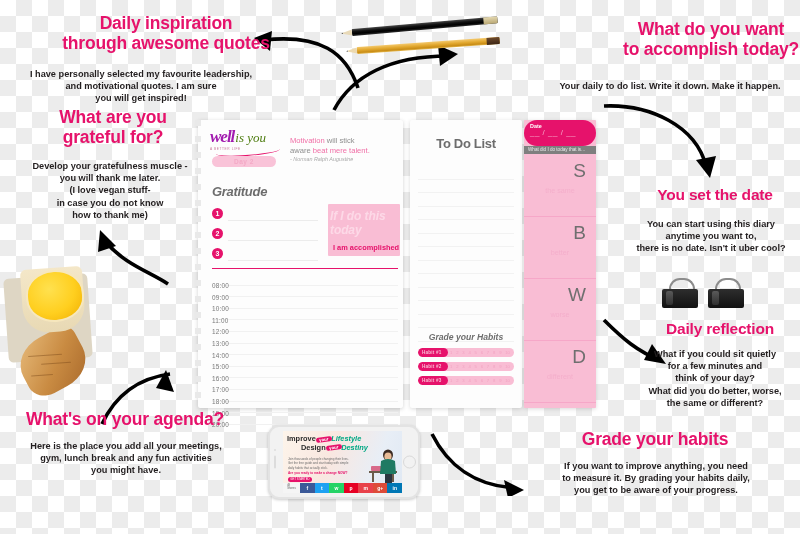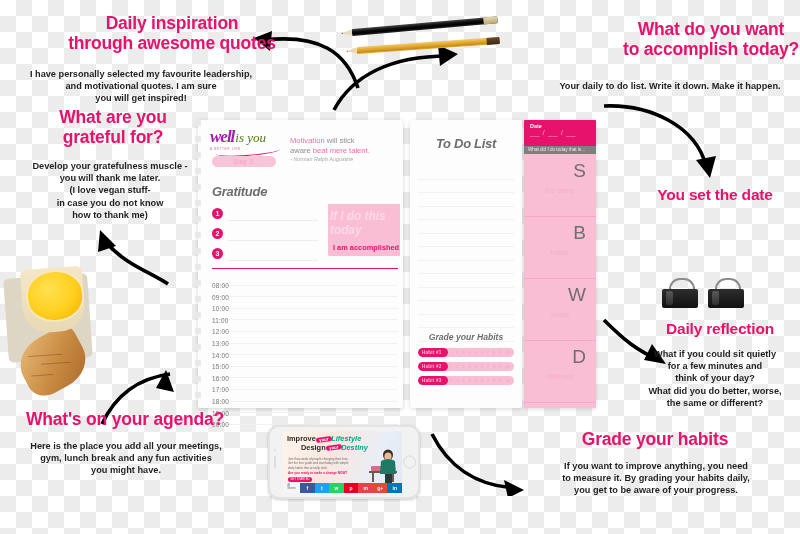--- a/index.html
+++ b/index.html
@@ -33,21 +33,21 @@
   }
   .body-txt{
     color:#231f20;
     font-weight:bold;
     font-size:9.2px;
     line-height:1.33;
     text-align:center;
   }
 
   
-  #hd-inspiration{left:52px;top:14px;width:240px;font-size:17.5px;}
+  #hd-inspiration{left:46px;top:14px;width:240px;font-size:17.5px;}
   #tx-inspiration{left:10px;top:68px;width:262px;}
   #hd-grateful{left:28px;top:108px;width:170px;font-size:17.5px;}
   #tx-grateful{left:10px;top:160px;width:200px;}
   #hd-accomplish{left:560px;top:20px;width:230px;font-size:17.5px;padding-left:36px;}
   #tx-accomplish{left:540px;top:80px;width:260px;}
   #hd-setdate{left:630px;top:186px;width:170px;font-size:15.5px;}
   #tx-setdate{left:622px;top:218px;width:178px;}
   #hd-reflection{left:640px;top:320px;width:160px;font-size:15.5px;}
   #tx-reflection{left:630px;top:348px;width:170px;}
   #hd-agenda{left:10px;top:410px;width:230px;font-size:17.5px;}
@@ -112,21 +112,21 @@
   .hour-row{height:10.6px;position:relative;border-bottom:.7px solid #f1f1f1;}
   .hour-lbl{font-size:6.4px;color:#7a7a7a;line-height:10.6px;letter-spacing:.2px;}
 
   
   #page-todo{
     left:410px;top:120px;width:112px;height:288px;
     background:#fdfdfd;box-shadow:0 1px 4px rgba(0,0,0,.15);border-radius:2px;
   }
   .todo-title{
     position:absolute;left:0;top:16px;width:100%;text-align:center;
-    font-size:13px;font-weight:bold;font-style:italic;color:#6d6d6d;letter-spacing:-.3px;
+    font-size:13px;font-weight:bold;color:#6d6d6d;letter-spacing:-.3px;
   }
   .todo-lines{position:absolute;left:8px;top:46px;width:96px;}
   .todo-line{height:12.5px;border-bottom:.7px solid #f2f2f2;}
   .habits-title{
     position:absolute;left:0;top:212px;width:100%;text-align:center;
     font-size:8.6px;font-weight:bold;font-style:italic;color:#6d6d6d;
   }
   .habit-bar{
     position:absolute;left:8px;width:96px;height:9px;border-radius:5px;
     background:#f9bdd4;overflow:hidden;
@@ -140,21 +140,21 @@
   .habit-ticks{position:absolute;left:32px;top:0;right:4px;height:100%;
     display:flex;justify-content:space-between;align-items:center;}
   .habit-ticks span{font-size:4.2px;color:#f2a3c2;}
 
   
   #col-pink{
     left:524px;top:120px;width:72px;height:288px;
     background:#f9bdd4;box-shadow:0 1px 4px rgba(0,0,0,.15);
     border-radius:1px;overflow:hidden;
   }
-  .date-head{position:absolute;left:0;top:0;width:100%;height:26px;background:#e6126b;}
+  .date-head{position:absolute;left:0;top:0;width:100%;height:26px;background:#e6126b;border-radius:13px;}
   .date-lbl{font-size:5.4px;color:#fff;font-weight:bold;padding:3px 0 0 6px;}
   .date-slots{color:#f6a7c8;font-size:8px;letter-spacing:.5px;padding-left:6px;line-height:1;}
   .gray-bar{position:absolute;left:0;top:26px;width:100%;height:8px;background:#7f7f7f;}
   .gray-bar span{font-size:4.6px;color:#e9e9e9;padding-left:4px;line-height:8px;display:block;}
   .refl-cell{position:absolute;left:0;width:100%;height:60px;border-bottom:.9px solid #f6a7c8;}
   .refl-letter{position:absolute;right:10px;top:4px;font-size:19px;color:#6f6f6f;font-weight:normal;}
   .refl-word{position:absolute;left:0;width:100%;text-align:center;top:30px;
     font-size:7.2px;color:#f4aecb;}
 
   
@@ -494,20 +494,21 @@
   <div class="abs pink-head" id="hd-inspiration">Daily inspiration<br>through awesome quotes</div>
   <div class="abs body-txt" id="tx-inspiration">I have personally selected my favourite leadership,<br>and motivational quotes. I am sure<br>you will get inspired!</div>
 
   <div class="abs pink-head" id="hd-grateful">What are you<br>grateful for?</div>
   <div class="abs body-txt" id="tx-grateful">Develop your gratefulness muscle -<br>you will thank me later.<br>(I love vegan stuff-<br>in case you do not know<br>how to thank me)</div>
 
   <div class="abs pink-head" id="hd-accomplish">What do you want<br>to accomplish today?</div>
   <div class="abs body-txt" id="tx-accomplish">Your daily to do list. Write it down. Make it happen.</div>
 
   <div class="abs pink-head" id="hd-setdate">You set the date</div>
+  <div class="abs body-txt" id="tx-setdate">You can start using this diary<br>anytime you want to,<br>there is no date. Isn't it uber cool?</div>
 
   <div class="abs pink-head" id="hd-reflection">Daily reflection</div>
   <div class="abs body-txt" id="tx-reflection">What if you could sit quietly<br>for a few minutes and<br>think of your day?<br>What did you do better, worse,<br>the same or different?</div>
 
   <div class="abs pink-head" id="hd-agenda">What's on your agenda?</div>
   <div class="abs body-txt" id="tx-agenda">Here is the place you add all your meetings,<br>gym, lunch break and any fun activities<br>you might have.</div>
 
   <div class="abs pink-head" id="hd-habits">Grade your habits</div>
   <div class="abs body-txt" id="tx-habits">If you want to improve anything, you need<br>to measure it. By grading your habits daily,<br>you get to be aware of your progress.</div>
 

